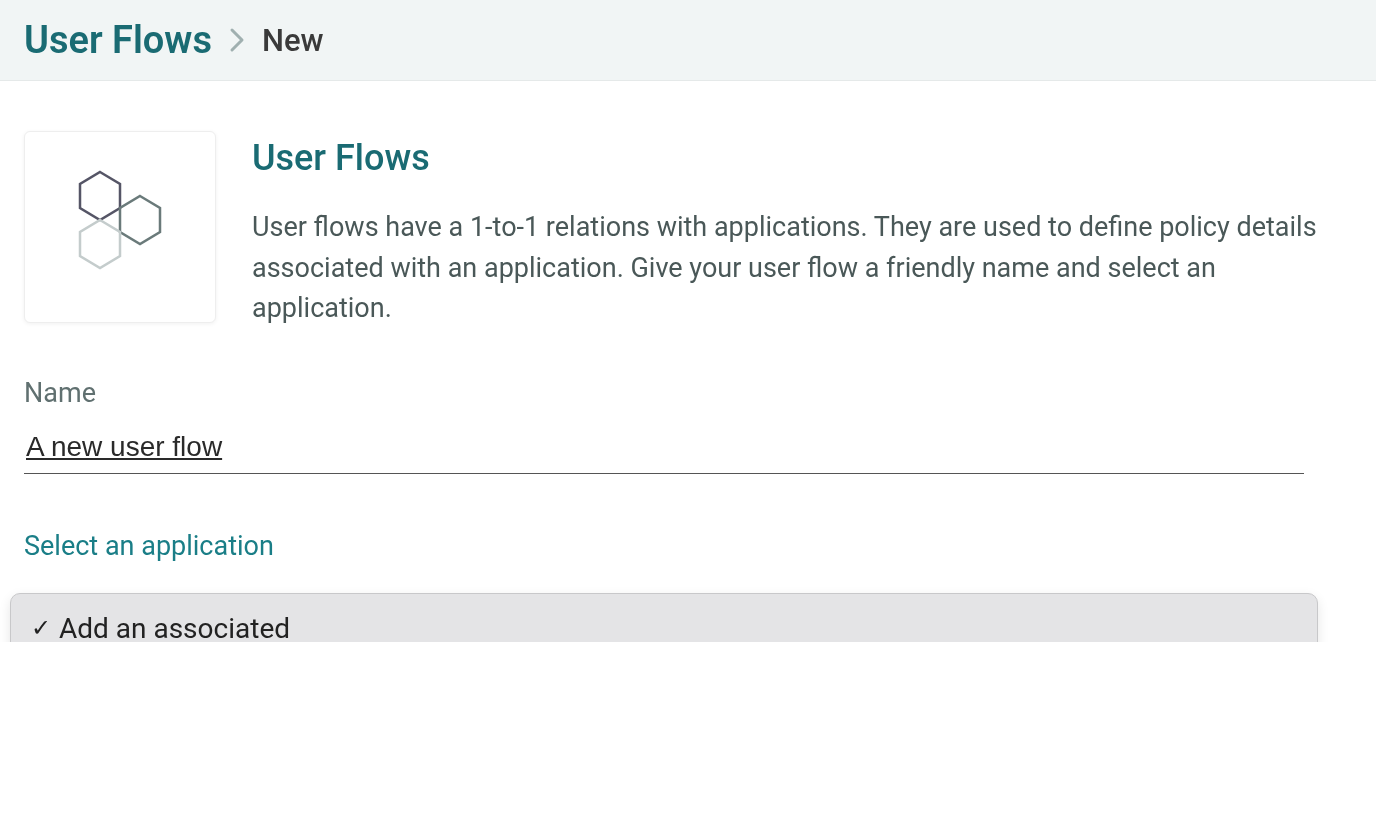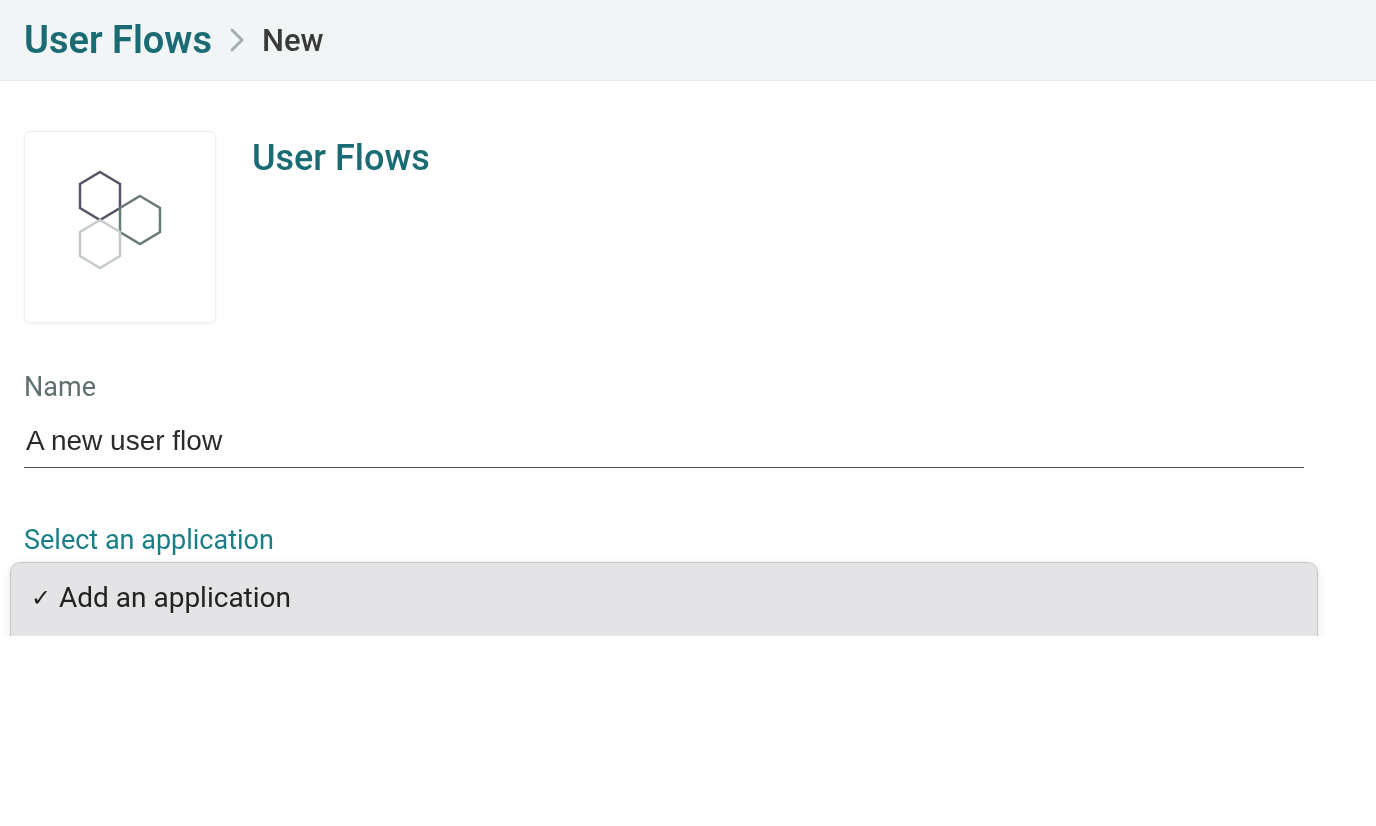--- a/index.html
+++ b/index.html
@@ -80,32 +80,33 @@
     }
     .label {
       color: #607070;
       font-size: 27px;
       margin-bottom: 14px;
       display: block;
     }
     .label-active {
       color: #1a7e87;
       font-size: 27px;
-      margin-bottom: 6px;
+      margin-bottom: 31px;
       display: block;
     }
     .text-input {
       width: 100%;
       border: none;
       border-bottom: 1px solid #555;
       font-size: 28px;
       padding: 8px 2px 10px 2px;
       outline: none;
       background: transparent;
       color: #2a2a2a;
+      text-decoration: underline;
     }
     .select-wrap {
       position: relative;
     }
     .dropdown {
       position: absolute;
       top: 0;
       left: -14px;
       right: -14px;
       background: #e4e4e6;
@@ -155,36 +156,37 @@
 
         <polygon points="35,5 55,17 55,41 35,53 15,41 15,17" fill="none" stroke="#556" stroke-width="2.5"></polygon>
 
         <polygon points="75,29 95,41 95,65 75,77 55,65 55,41" fill="none" stroke="#7a8" stroke-width="2.5" style="stroke:#6a7a7a"></polygon>
 
         <polygon points="35,53 55,65 55,89 35,101 15,89 15,65" fill="none" stroke="#c4cccc" stroke-width="2.5"></polygon>
       </svg>
     </div>
     <div class="intro-text">
       <h2 class="section-title">User Flows</h2>
+      <p class="section-desc">User flows have a 1-to-1 relations with applications. They are used to define policy details associated with an application. Give your user flow a friendly name and select an application.</p>
     </div>
   </div>
 
   <div class="form-group">
     <label class="label">Name</label>
     <input class="text-input" type="text" value="A new user flow" style="">
   </div>
 
   <div class="form-group">
     <label class="label-active">Select an application</label>
     <div class="select-wrap">
       <div class="dropdown" id="dropdown-list">
 
       <div class="dropdown-item">
             <span class="dropdown-check">✓</span>
-            <span>Add an application</span>
+            <span>Add an associated</span>
           </div>
           <div class="dropdown-item">
             <span class="dropdown-check"></span>
             <span>NAME</span>
           </div>
           <div class="dropdown-item">
             <span class="dropdown-check"></span>
             <span>Canary-Bank</span>
           </div>
           <div class="dropdown-item highlight">

